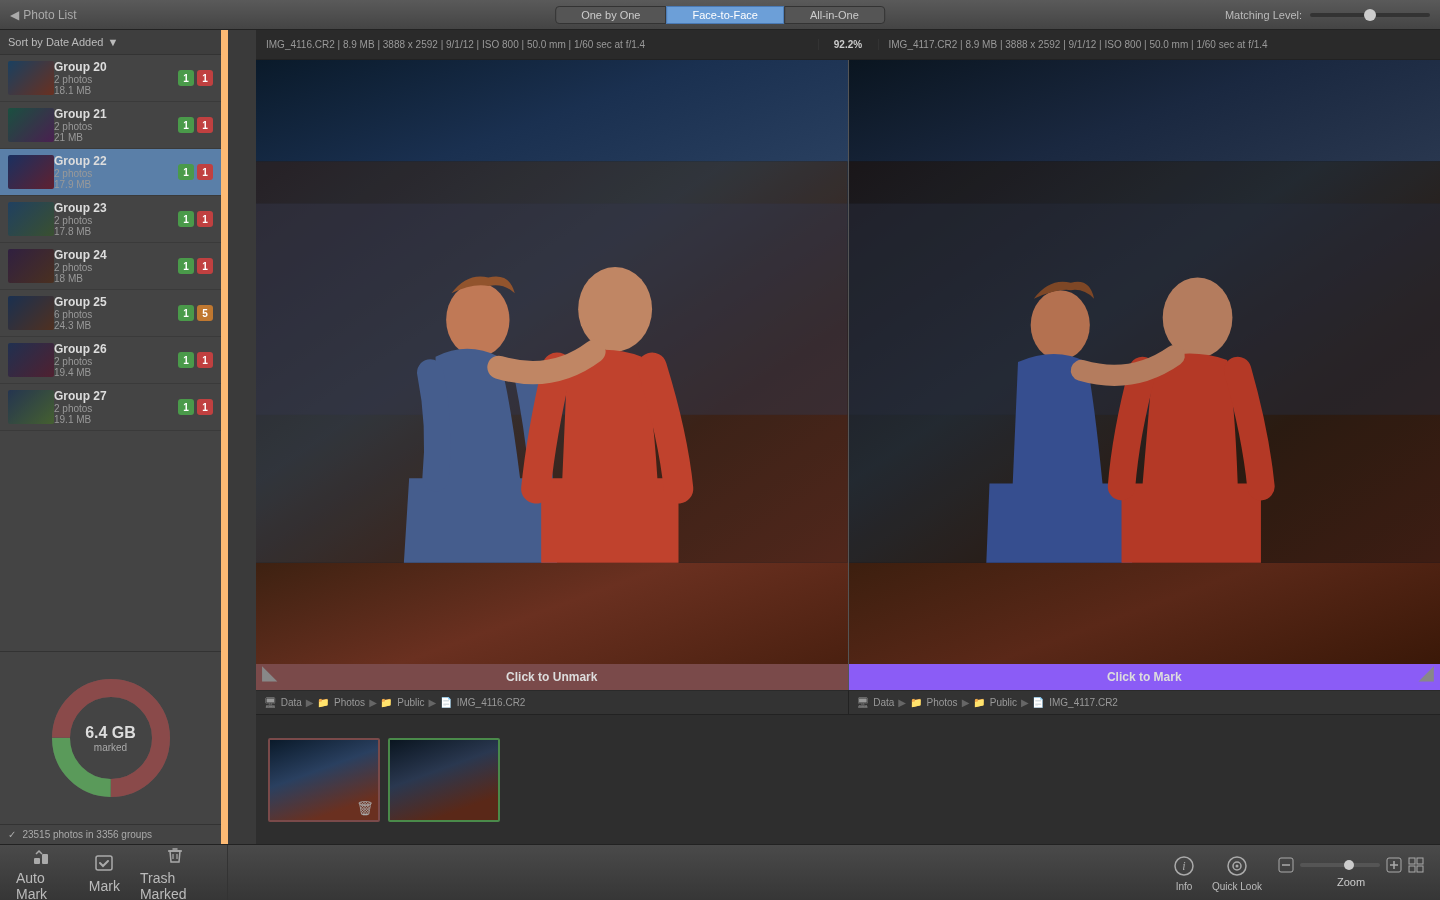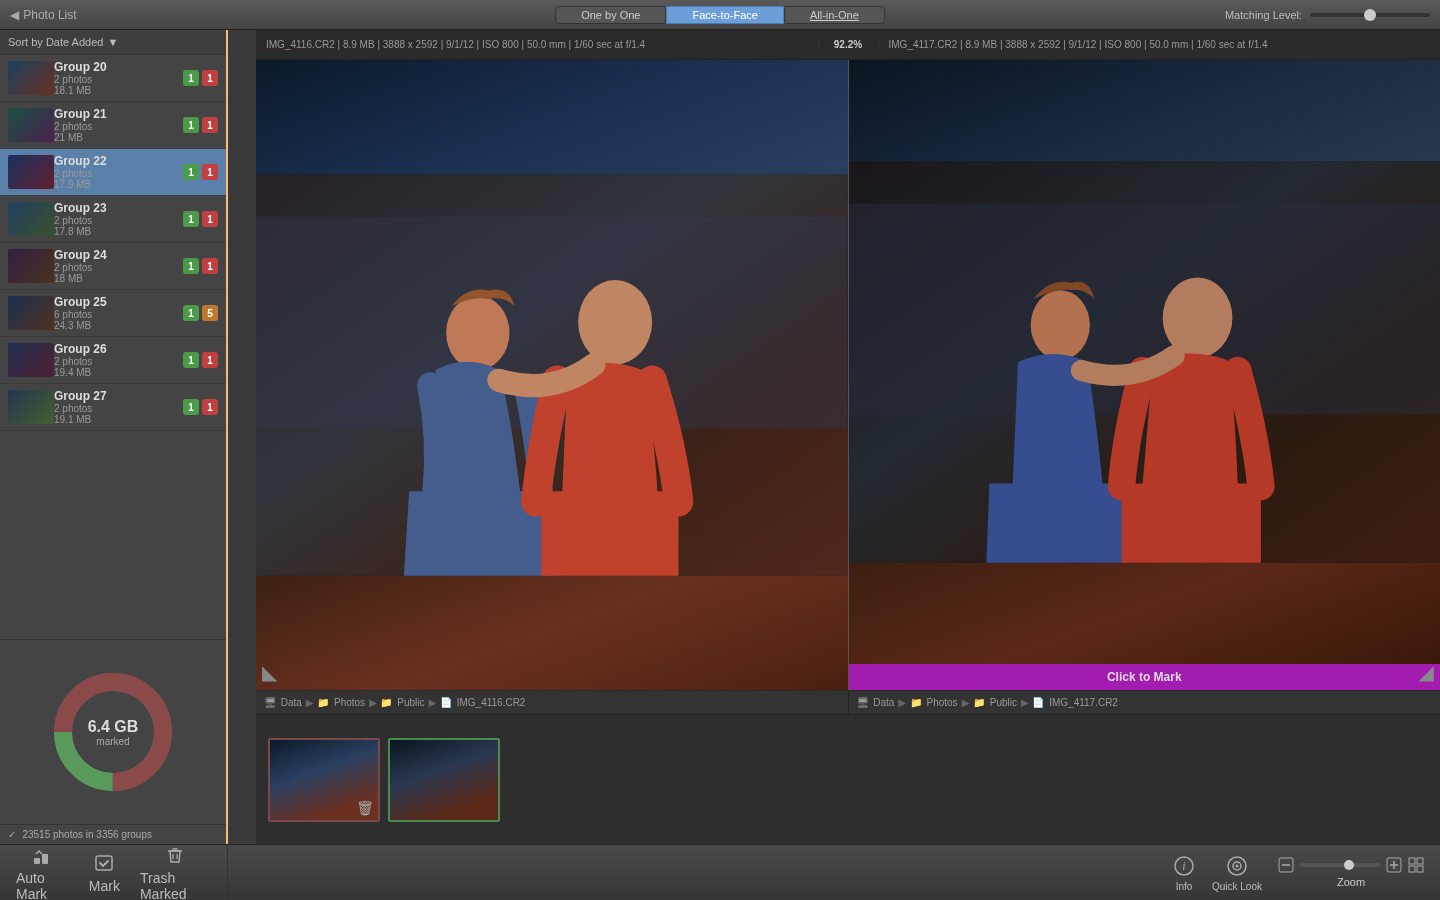--- a/index.html
+++ b/index.html
@@ -46,21 +46,21 @@
       color: #ccc;
       border: 1px solid #333;
       cursor: pointer;
     }
     .view-btn.active {
       background: #6c9fd8;
       color: #fff;
       border-color: #4a7ab5;
     }
     .view-btn:first-child { border-radius: 4px 0 0 4px; }
-    .view-btn:last-child { border-radius: 0 4px 4px 0; text-decoration: underline; }
+    .view-btn:last-child { border-radius: 0 4px 4px 0; }
     #matching-level {
       position: absolute;
       right: 10px;
       display: flex;
       align-items: center;
       gap: 8px;
       color: #bbb;
       font-size: 11px;
     }
     .slider-track {
@@ -84,21 +84,21 @@
     
     #main {
       display: flex;
       height: 870px;
     }
 
     
     #sidebar {
       width: 228px;
       background: #444;
-      border-right: 2px solid #fdba74;
+      border-right: 7px solid #fdba74;
       display: flex;
       flex-direction: column;
       flex-shrink: 0;
     }
     #sort-bar {
       padding: 6px 8px;
       font-size: 11px;
       color: #bbb;
       background: #3e3e3e;
       border-bottom: 1px solid #333;
@@ -160,21 +160,21 @@
       justify-content: center;
       color: #fff;
       font-weight: bold;
     }
     .badge-green { background: #4a9a4a; }
     .badge-red { background: #c04040; }
     .badge-orange { background: #c07830; }
 
     
     #storage-section {
-      padding: 22px;
+      padding: 16px;
       display: flex;
       flex-direction: column;
       align-items: center;
       border-top: 1px solid #333;
     }
     #donut-container {
       position: relative;
       width: 140px;
       height: 140px;
     }
@@ -299,21 +299,21 @@
       text-align: center;
       font-size: 12px;
       font-weight: bold;
       cursor: pointer;
     }
     .mark-banner.unmark {
       background: #7a4a4a;
       color: #ddd;
     }
     .mark-banner.mark {
-      background: #a21caf;
+      background: #8b5cf6;
       color: #ddd;
     }
     .corner-arrow {
       position: absolute;
       bottom: 6px;
       font-size: 20px;
       color: #888;
       z-index: 10;
     }
     .corner-arrow-left { left: 6px; }
@@ -691,20 +691,21 @@
               <path d="M375,195 Q395,260 400,310" stroke="#c04030" stroke-width="28" fill="none" stroke-linecap="round"></path>
 
               <path d="M230,195 Q280,210 320,180" stroke="#c09070" stroke-width="22" fill="none" stroke-linecap="round"></path>
 
               <path d="M185,125 Q200,105 220,110 Q240,105 245,125 Q235,115 220,118 Q205,115 185,125Z" fill="#8a5530"></path>
 
               <rect width="560" height="380" fill="#c05020" opacity="0.15"></rect>
             </svg>
           </div>
         </div>
+        <div class="mark-banner unmark">Click to Unmark</div>
         <div class="corner-arrow corner-arrow-left">◣</div>
       </div>
 
       <div class="compare-pane">
         <div class="compare-img">
           <div class="photo-bg-right">
             <svg width="100%" height="100%" viewBox="0 0 560 380" xmlns="http://www.w3.org/2000/svg">
               <rect width="560" height="380" fill="#0a1820"></rect>
               <defs>
                 <linearGradient id="bgGradRight" x1="0" y1="0" x2="1" y2="1">

